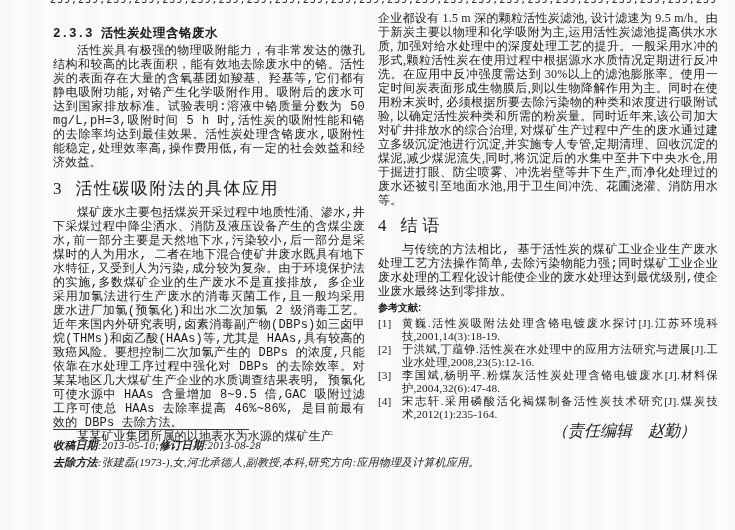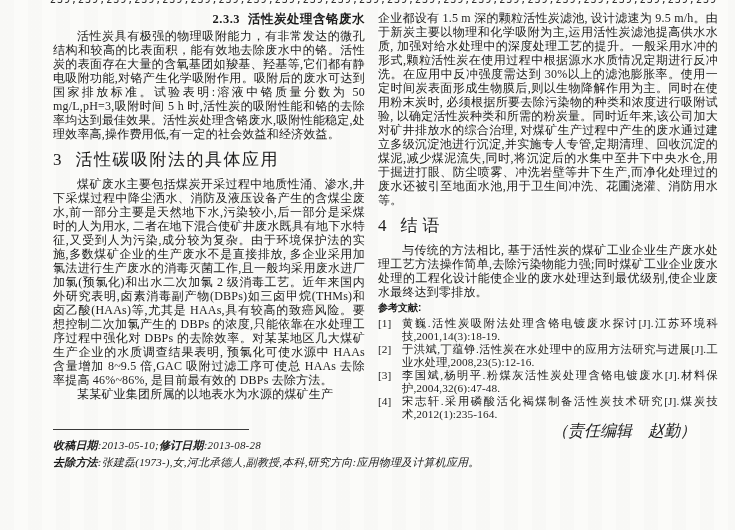--- a/index.html
+++ b/index.html
@@ -25,25 +25,25 @@
     font-family:"DejaVu Sans Mono",monospace;
     font-size:10px;line-height:10px;margin-top:-5px;letter-spacing:1px;
   }
   .col{position:absolute;top:11px;text-align:justify;}
   .col-left{left:53px;width:312px;}
   .col-right{left:378px;width:340px;}
   .body-text{
     font-size:12px;line-height:14px;margin:0;
     letter-spacing:.2px;
   }
-  .indent{text-indent:2em;}
+  .indent{text-indent:2em;font-family:Liberation Mono, monospace;}
   .subhead{
-    font-family:Liberation Serif, serif;
-    font-weight:bold;font-size:12.5px;line-height:16px;margin:0 0 2px 0;
-    letter-spacing:.5px;text-align:right;
+    font-family:Liberation Mono, monospace;
+    font-weight:bold;font-size:12.5px;line-height:16px;margin:15px 0 2px 0;
+    letter-spacing:.5px;text-align:left;
   }
   .subhead .h-num{margin-right:8px;}
   .sec-heading{
     font-size:17px;line-height:20px;margin:9px 0 7px 0;
     letter-spacing:1.5px;text-align:left;font-weight:normal;
   }
   .sec-heading .h-num{margin-right:14px;letter-spacing:0;}
   .sec-heading-2 .h-title{letter-spacing:5px;}
   .refs-heading{
     font-family:"Liberation Sans","DejaVu Sans",sans-serif;

